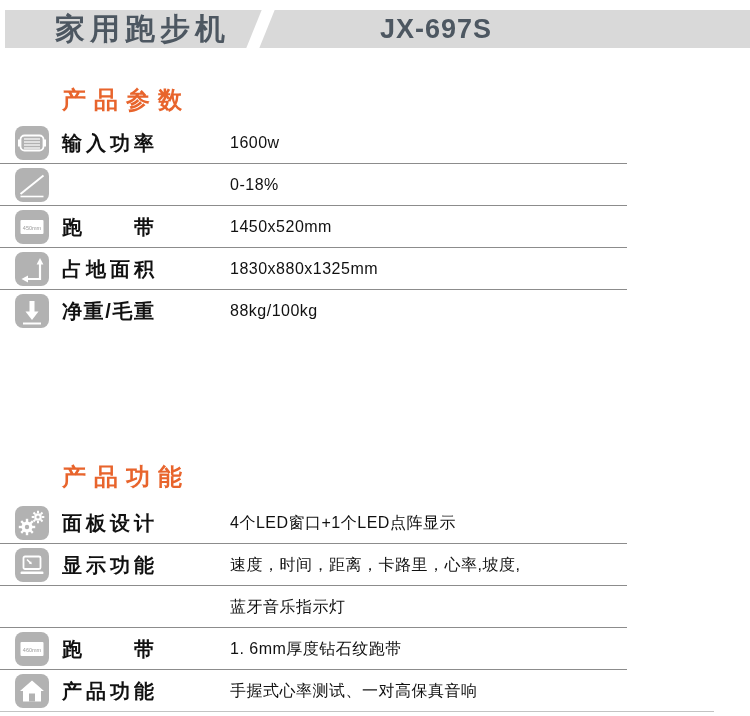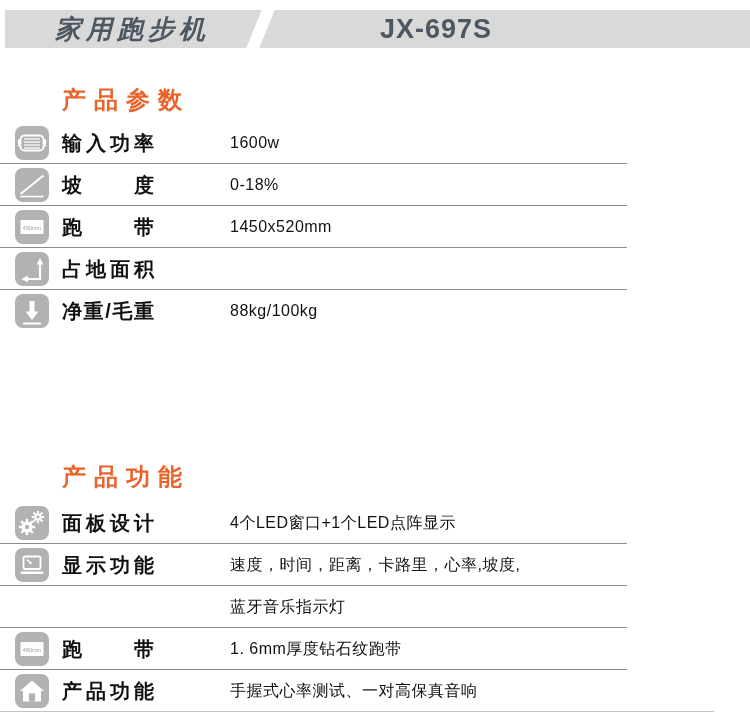--- a/index.html
+++ b/index.html
@@ -14,21 +14,21 @@
   .header {
     position:absolute; top:10px; left:5px; width:745px; height:38px;
     background:#d9d9d9; overflow:hidden;
   }
   .header-slash {
     position:absolute; left:249px; top:-4px; width:13px; height:46px;
     background:#ffffff; transform:skewX(-22deg);
   }
   .header-category {
     position:absolute; left:50px; top:0; height:38px; line-height:38px;
-    font-size:26px; font-weight:bold; letter-spacing:5px; color:#4d5761;font-style:italic;
+    font-size:30px; font-weight:bold; letter-spacing:5px; color:#4d5761;
   }
   .header-model {
     position:absolute; left:375px; top:0; height:48px; line-height:38px;
     font-size:27px; font-weight:bold; letter-spacing:1px; color:#4d5761;
   }
 
   
   .section-title {
     position:absolute; left:62px;
     font-size:24px; font-weight:bold; letter-spacing:8px; color:#e8642c;font-family:Liberation Serif, serif;
@@ -97,21 +97,20 @@
 
 
   <div class="spec-row with-divider">
     <span class="icon-box">
       <svg viewBox="0 0 34 34" width="34" height="34">
         <rect class="icon-bg" width="34" height="34" rx="8"></rect>
         <line x1="5.5" y1="26" x2="28.5" y2="7.5" stroke="#fff" stroke-width="2"></line>
         <line x1="5.5" y1="28.5" x2="28.5" y2="28.5" stroke="#fff" stroke-width="1.6"></line>
       </svg>
     </span>
-    <span class="spec-label">坡度</span>
     <span class="spec-value">0-18%</span>
   </div>
 
   <div class="spec-row with-divider">
     <span class="icon-box">
       <svg viewBox="0 0 34 34" width="34" height="34">
         <rect class="icon-bg" width="34" height="34" rx="8"></rect>
         <rect x="5.5" y="10" width="23" height="14" rx="1" fill="#fff"></rect>
         <text x="17" y="19.5" text-anchor="middle" font-size="5.5" fill="#9a9a9a">450mm</text>
       </svg>
@@ -123,20 +122,21 @@
   <div class="spec-row with-divider">
     <span class="icon-box">
       <svg viewBox="0 0 34 34" width="34" height="34">
         <rect class="icon-bg" width="34" height="34" rx="8"></rect>
         <polyline points="25,12 25,27 12,27" fill="none" stroke="#fff" stroke-width="2.2"></polyline>
         <polygon points="25,6 21.6,12.5 28.4,12.5" fill="#fff"></polygon>
         <polygon points="6.5,27 13,23.6 13,30.4" fill="#fff"></polygon>
       </svg>
     </span>
     <span class="spec-label">占地面积</span>
+    <span class="spec-value">1830x880x1325mm</span>
   </div>
 
   <div class="spec-row">
     <span class="icon-box">
       <svg viewBox="0 0 34 34" width="34" height="34">
         <rect class="icon-bg" width="34" height="34" rx="8"></rect>
         <rect x="14.5" y="7" width="5" height="11" fill="#fff"></rect>
         <polygon points="17,26 10.5,17.5 23.5,17.5" fill="#fff"></polygon>
         <line x1="8" y1="29.5" x2="26" y2="29.5" stroke="#fff" stroke-width="2"></line>
       </svg>

